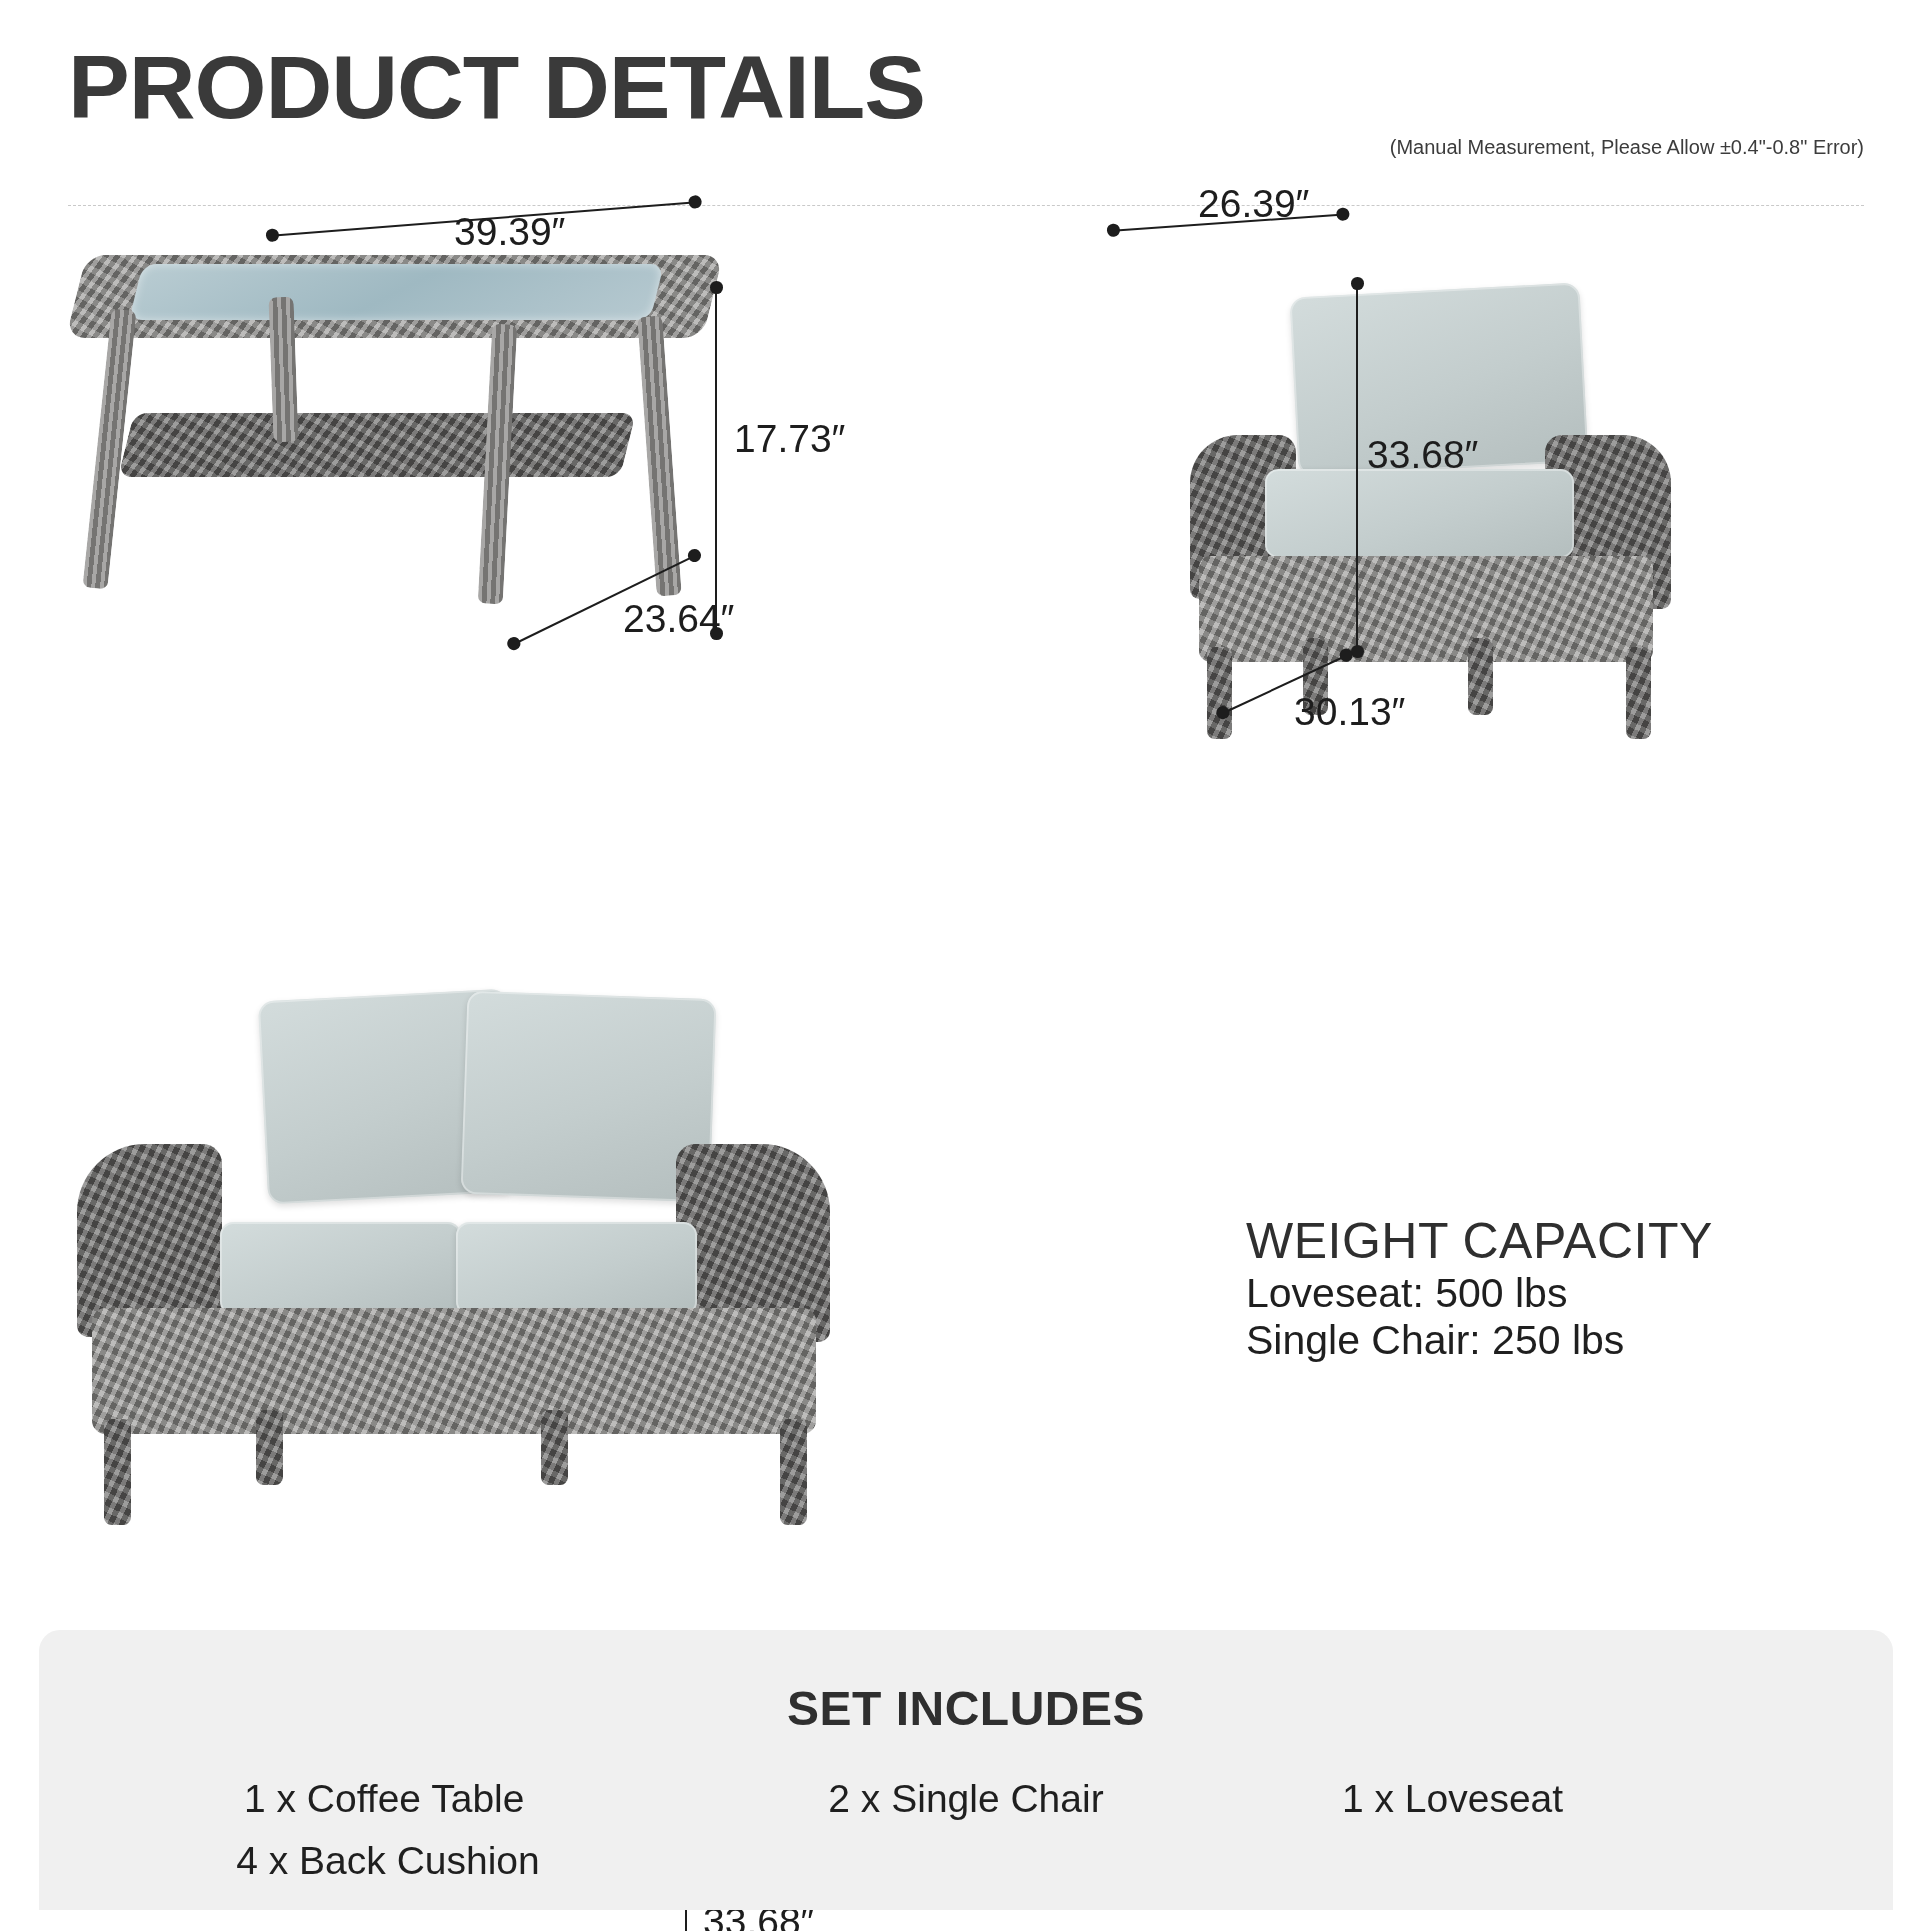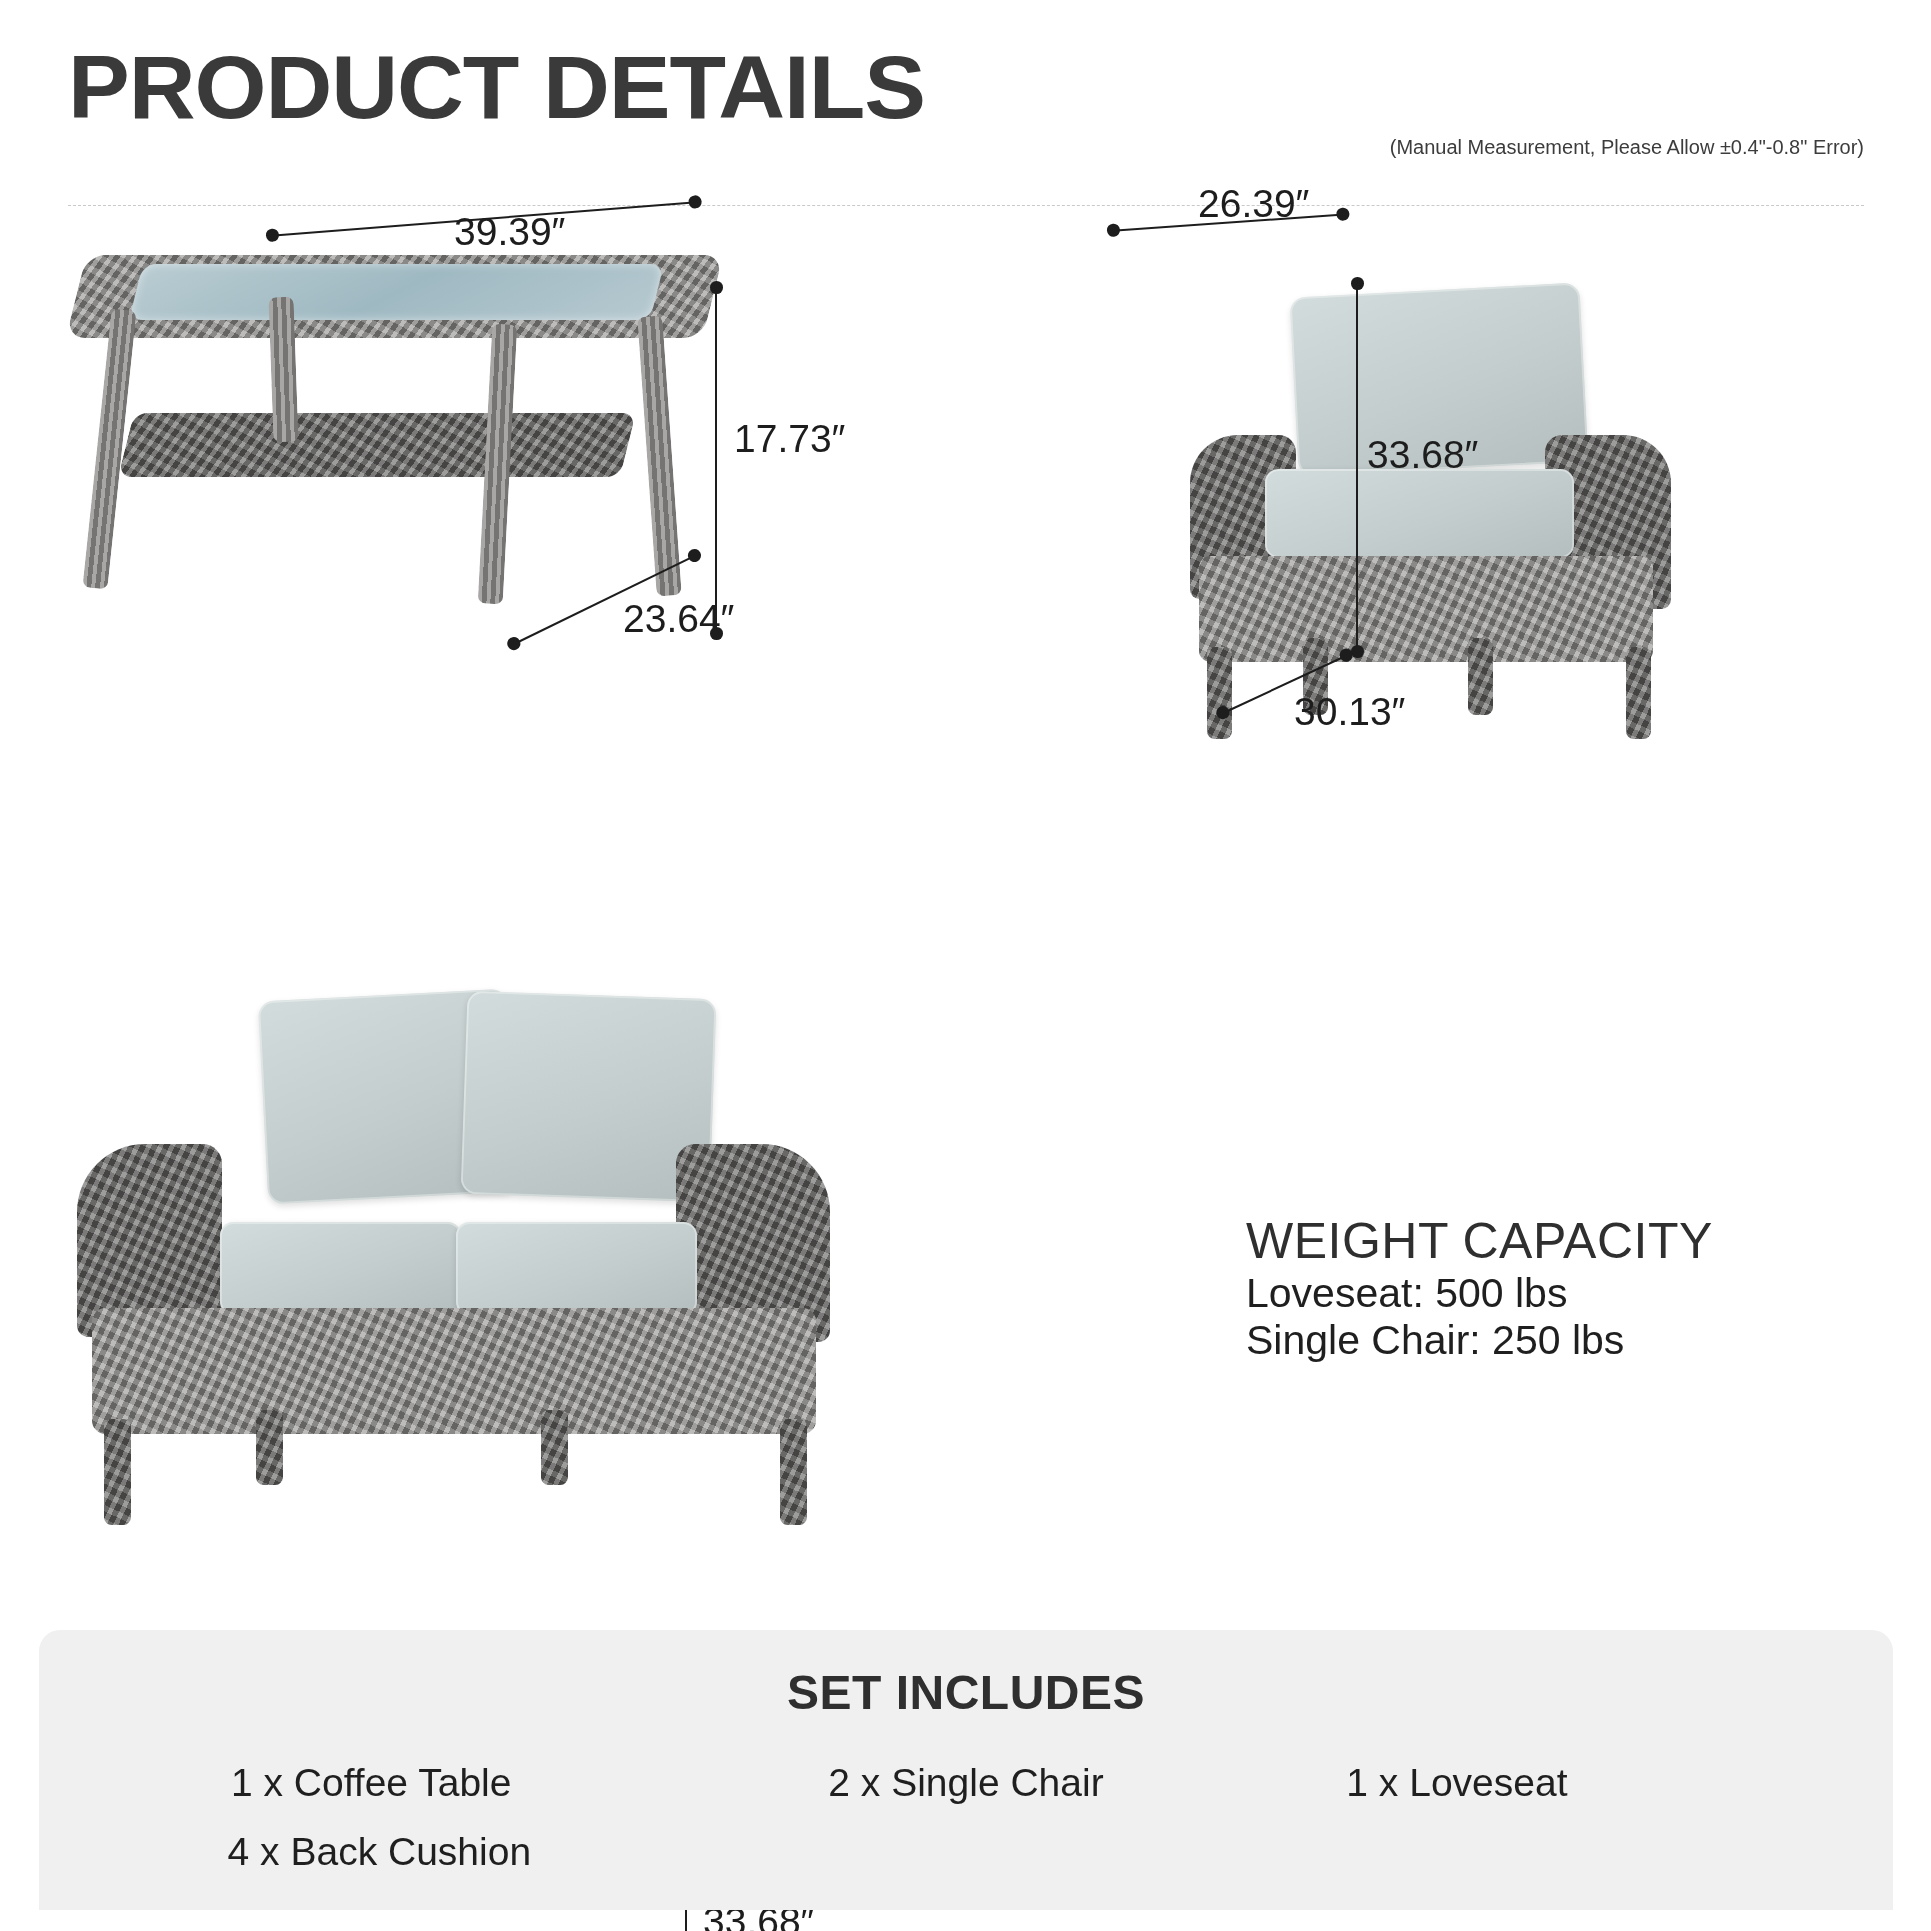--- a/index.html
+++ b/index.html
@@ -165,27 +165,28 @@
     background: #f0f0f0;
     border-radius: 21px 21px 0 0;
   }
   .set-title {
     text-align: center;
     font-size: 48px;
     font-weight: bold;
     color: #2f2f2f;
     padding-top: 35px;
     letter-spacing: 0.5px;
+    margin-top: 16px;
   }
   .set-grid {
     display: grid;
     grid-template-columns: repeat(3, 1fr);
-    row-gap: 25px;
+    row-gap: 18px;
     margin-top: 41px;
-    padding: 0 47px;
+    padding: 0 60px;
   }
   .set-item {
     font-size: 39px;
     color: #1f1f1f;
     text-align: center;
   }
   .set-item.col1 { text-align: left; padding-left: 145px; }
   .set-item.col3 { text-align: left; padding-left: 87px; }
 </style>
 </head>

